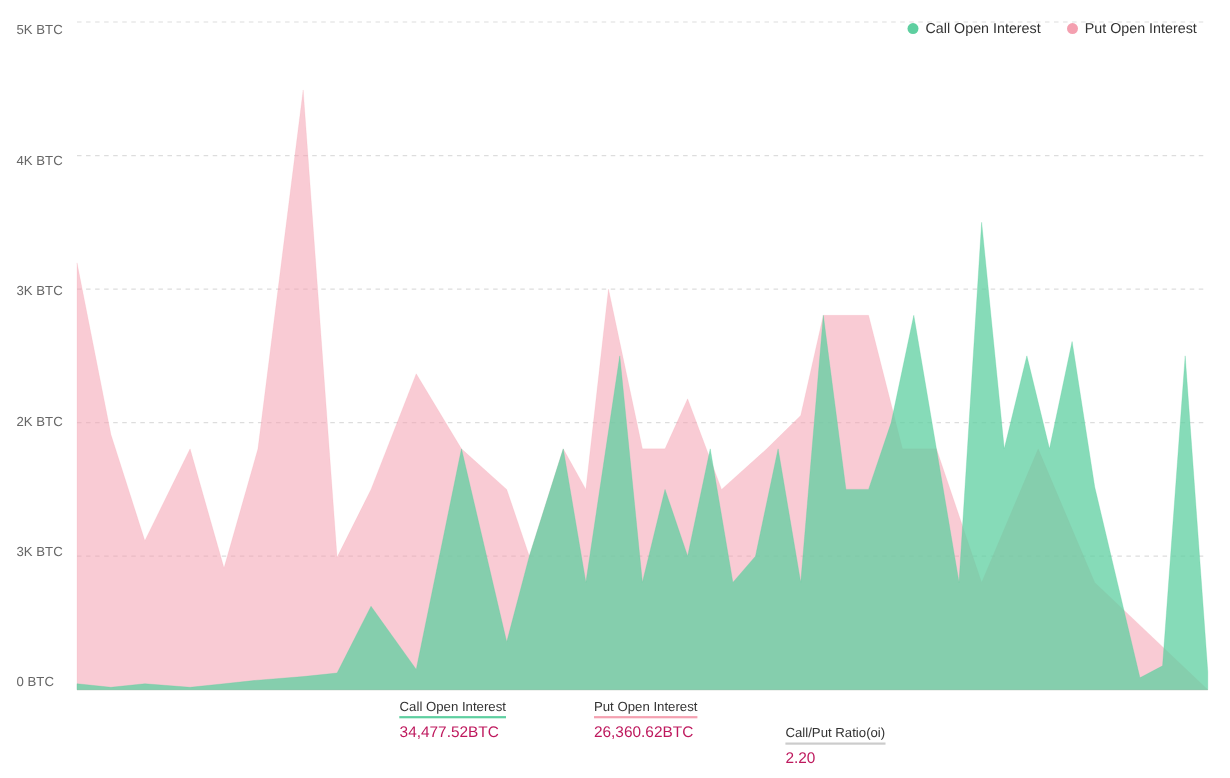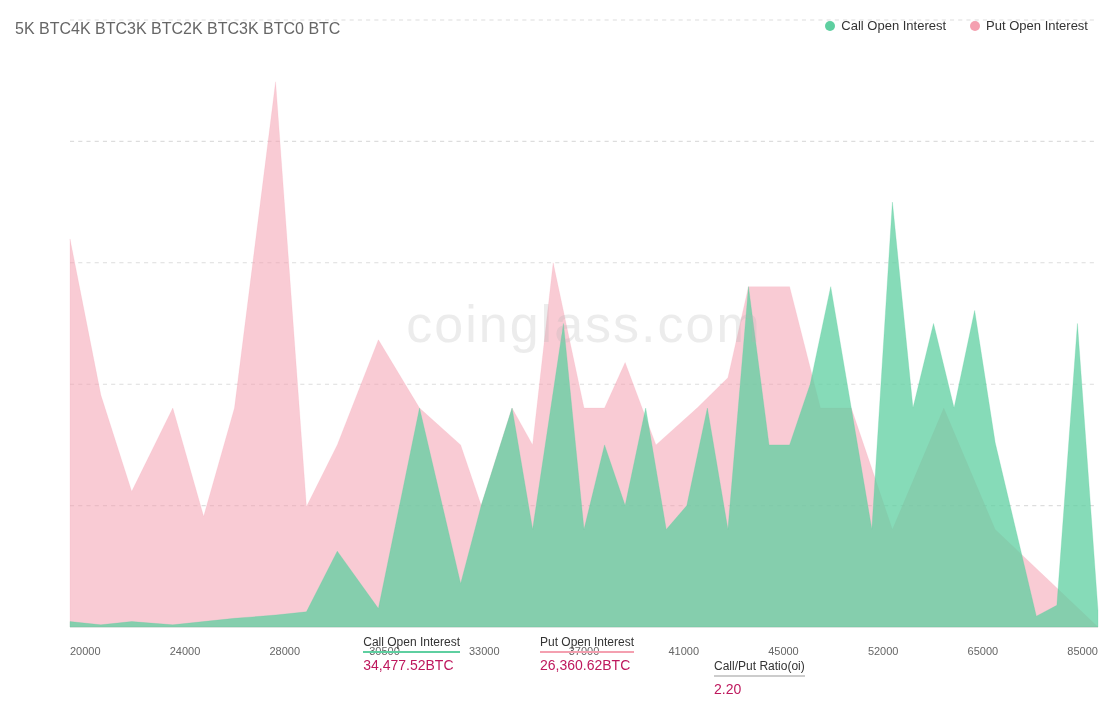--- a/index.html
+++ b/index.html
@@ -44,23 +44,23 @@
       width: 100%;
       height: 100%;
     }
 
     .y-axis-labels {
       position: absolute;
       left: -55px;
       top: 0;
       height: 100%;
       display: flex;
-      flex-direction: row;
+      flex-direction: column;
       justify-content: space-between;
-      font-size: 16px;
+      font-size: 12px;
       color: #666;
     }
 
     .x-axis-labels {
       position: absolute;
       bottom: -30px;
       left: 0;
       right: 0;
       display: flex;
       justify-content: space-between;
@@ -239,36 +239,22 @@
           920,470
           940,550
           960,540
           980,280
           1000,545
           1000,560
         " fill="rgba(94,207,160,0.75)" stroke="rgba(94,207,160,0.5)" stroke-width="0.5"></polygon>
     </svg>
 
     
-    <div class="watermark">coinglass.com</div>
-
-    
-    <div class="x-axis-labels">
-      <span>20000</span>
-      <span>24000</span>
-      <span>28000</span>
-      <span>30500</span>
-      <span>33000</span>
-      <span>37000</span>
-      <span>41000</span>
-      <span>45000</span>
-      <span>52000</span>
-      <span>65000</span>
-      <span>85000</span>
-    </div>
+
+    
 
     
     <div class="stats-row">
       <div class="stat-item">
         <div class="stat-label">Call Open Interest</div>
         <div class="stat-value">34,477.52BTC</div>
       </div>
       <div class="stat-item">
         <div class="stat-label stat-label-put">Put Open Interest</div>
         <div class="stat-value">26,360.62BTC</div>

